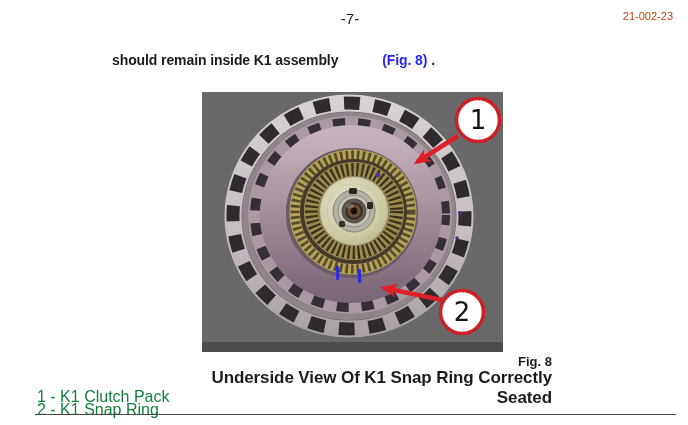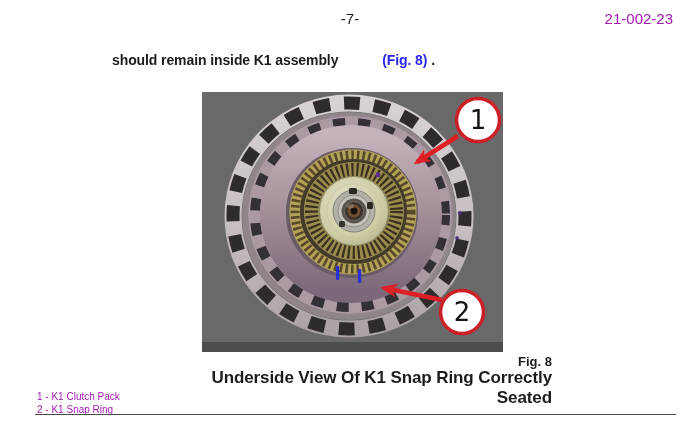--- a/index.html
+++ b/index.html
@@ -5,41 +5,41 @@
   html,body{margin:0;padding:0;}
   body{
     width:688px;height:425px;position:relative;background:#ffffff;
     font-family:"Liberation Sans",sans-serif;color:#1a1a1a;overflow:hidden;
   }
   .page-number{
     position:absolute;top:10px;left:50%;transform:translateX(-50%) translateX(6px);
     font-size:15px;color:#222;white-space:nowrap;
   }
   .doc-number{
-    position:absolute;top:10px;right:15px;font-size:15px;color:#a21caf;white-space:nowrap;
+    position:absolute;top:10px;right:15px;font-size:11px;color:#c2410c;white-space:nowrap;
   }
   .note{
     position:absolute;left:63px;top:51px;font-size:14px;font-weight:bold;
     line-height:18px;color:#1c1c1c;white-space:nowrap;letter-spacing:-0.1px;
   }
   .note .note-label{margin-right:5px;}
   .note .note-line2{padding-left:49px;}
   .fig-ref{color:#2626f0;cursor:pointer;margin-left:40px;}
   .note .period{margin-left:4px;color:#1c1c1c;}
   .photo{
     position:absolute;left:202px;top:92px;width:301px;height:260px;background:#696969;
   }
   .caption{
     position:absolute;left:152px;width:400px;text-align:right;font-weight:bold;
     color:#1c1c1c;
   }
   .caption-fig{top:354px;font-size:13px;}
   .caption-title{top:368px;font-size:17px;letter-spacing:-0.1px;}
   .legend{
-    position:absolute;left:37px;top:390px;font-size:10px;line-height:13px;color:#a21caf;
+    position:absolute;left:37px;top:390px;font-size:16px;line-height:13px;color:#15803d;
   }
   .rule{
     position:absolute;left:35px;top:414px;width:641px;height:1px;background:#4a4a4a;
   }
   svg text.callout-num{
     font-family:"DejaVu Sans","Liberation Sans",sans-serif;font-size:26px;fill:#151515;
   }
 </style>
 </head>
 <body>

